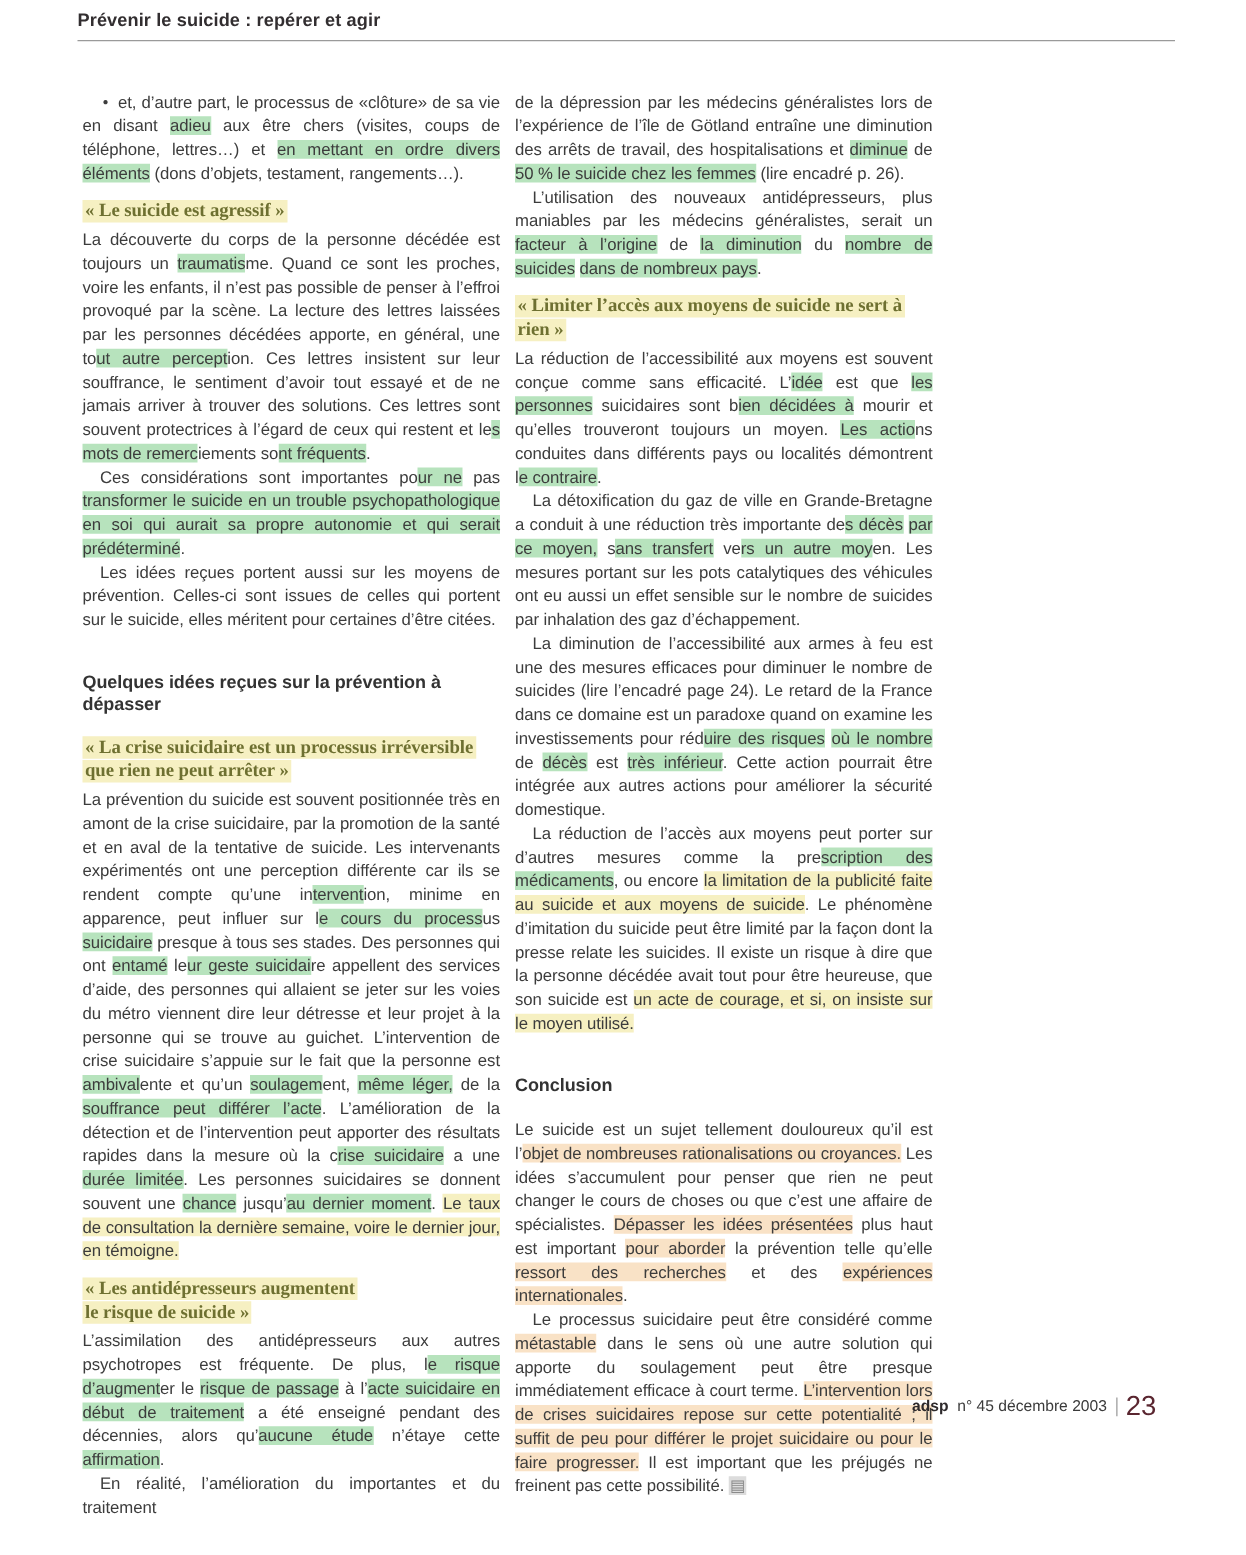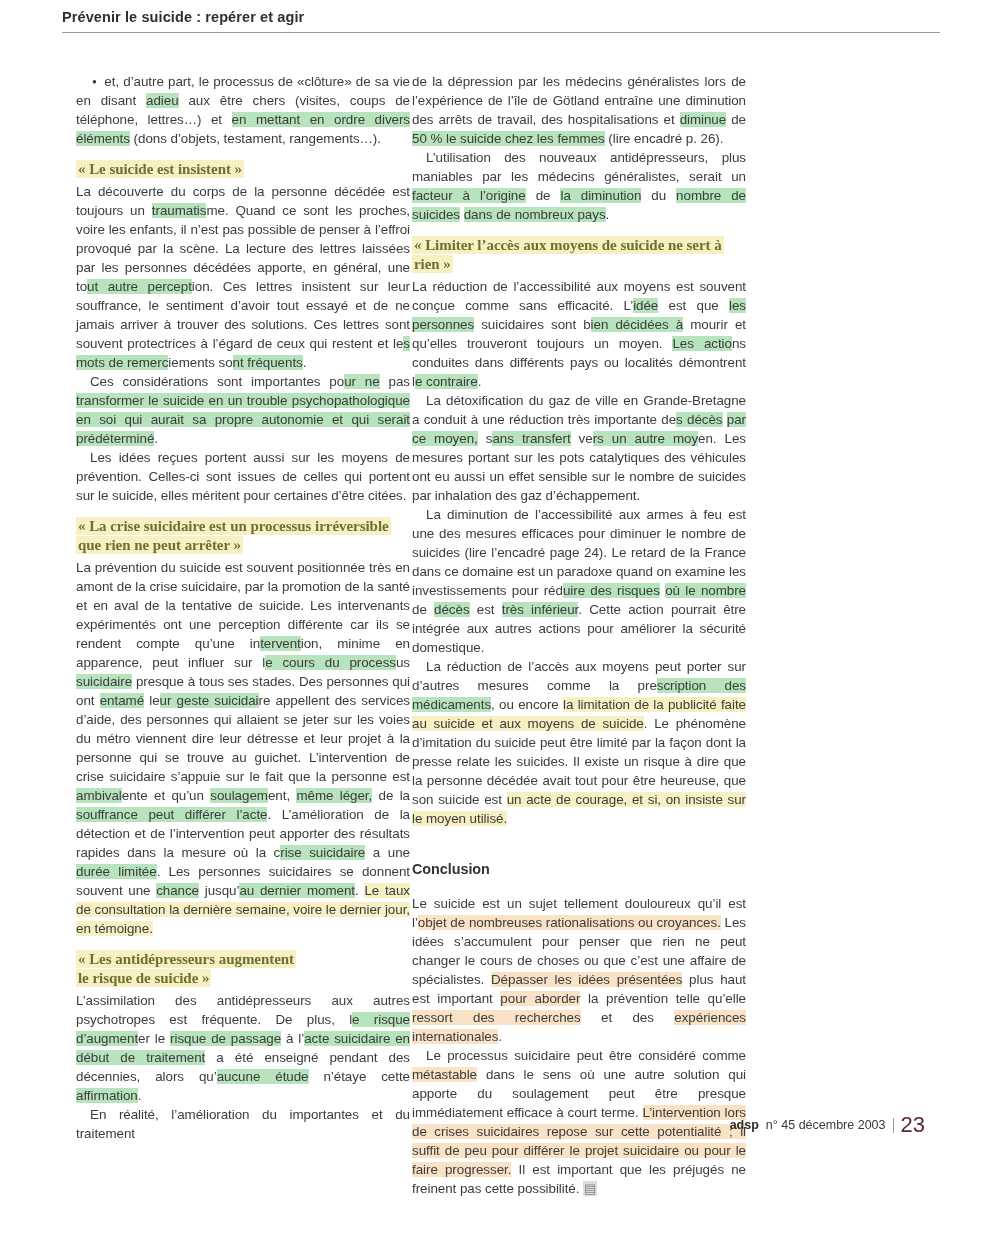--- a/index.html
+++ b/index.html
@@ -15,21 +15,21 @@
   }
   .header-rule {
     position:absolute; top:32px; left:62px; width:878px; height:0;
     border-top:1px solid var(--rule-gray,#9a9a9a);
   }
   .col {
     position:absolute; top:72px; width:334px;
     font-size:13.4px; line-height:19px; text-align:justify;
     letter-spacing:-0.05px;
   }
-  .col-left { left:76px; }
+  .col-left { left:66px; }
   .col-right { left:412px; }
   .col p { margin:0; }
   .col p.indent { text-indent:14px; }
   .col p.bullet-para { text-indent:16px; }
   .bullet { font-size:8px; vertical-align:2px; margin-right:7px; }
   h3 { padding:0; text-align:left; }
   .h-olive {
     font-family:"Liberation Serif","DejaVu Serif",serif;
     font-weight:bold; font-size:15px; line-height:19px;
     color:var(--heading-olive,#6e7031); margin:12px 0 3px 0;
@@ -55,24 +55,25 @@
 </style>
 </head>
 <body>
 
 <div class="page">
   <div class="header">Prévenir le suicide : repérer et agir</div>
   <div class="header-rule"></div>
 
   <div class="col col-left">
       <p class="bullet-para"><span class="bullet">●</span><span>et, d’autre part, le processus de «clôture» de sa vie en disant </span><span class="hl-g">adieu</span><span> aux être chers (visites, coups de téléphone, lettres…) et </span><span class="hl-g">en mettant en ordre divers éléments</span><span> (dons d’objets, testament, rangements…).</span></p>
-      <h3 class="h-olive"><span class="hl-y">« Le suicide est insistent »</span></h3>
+      <h3 class="h-olive"><span class="hl-y">« Le suicide est agressif »</span></h3>
       <p><span>La découverte du corps de la personne décédée est toujours un </span><span class="hl-g">traumatis</span><span>me. Quand ce sont les proches, voire les enfants, il n’est pas possible de penser à l’effroi provoqué par la scène. La lecture des lettres laissées par les personnes décédées apporte, en général, une to</span><span class="hl-g">ut autre percept</span><span>ion. Ces lettres insistent sur leur souffrance, le sentiment d’avoir tout essayé et de ne jamais arriver à trouver des solutions. Ces lettres sont souvent protectrices à l’égard de ceux qui restent et le</span><span class="hl-g">s mots de remerc</span><span>iements so</span><span class="hl-g">nt fréquents</span><span>.</span></p>
       <p class="indent"><span>Ces considérations sont importantes po</span><span class="hl-g">ur ne</span><span> pas </span><span class="hl-g">transformer le suicide en un trouble psychopathologique en soi qui aurait sa propre autonomie et qui serait prédéterminé</span><span>.</span></p>
       <p class="indent"><span>Les idées reçues portent aussi sur les moyens de prévention. Celles-ci sont issues de celles qui portent sur le suicide, elles méritent pour certaines d’être citées.</span></p>
+      <h3 class="h-bold"><span>Quelques idées reçues sur la prévention à dépasser</span></h3>
       <h3 class="h-olive"><span class="hl-y">« La crise suicidaire est un processus irréversible que rien ne peut arrêter »</span></h3>
       <p><span>La prévention du suicide est souvent positionnée très en amont de la crise suicidaire, par la promotion de la santé et en aval de la tentative de suicide. Les intervenants expérimentés ont une perception différente car ils se rendent compte qu’une in</span><span class="hl-g">tervent</span><span>ion, minime en apparence, peut influer sur l</span><span class="hl-g">e cours du process</span><span>us </span><span class="hl-g">suicidaire</span><span> presque à tous ses stades. Des personnes qui ont </span><span class="hl-g">entamé</span><span> le</span><span class="hl-g">ur geste suicidai</span><span>re appellent des services d’aide, des personnes qui allaient se jeter sur les voies du métro viennent dire leur détresse et leur projet à la personne qui se trouve au guichet. L’intervention de crise suicidaire s’appuie sur le fait que la personne est </span><span class="hl-g">ambival</span><span>ente et qu’un </span><span class="hl-g">soulagem</span><span>ent, </span><span class="hl-g">même léger,</span><span> de la </span><span class="hl-g">souffrance peut différer l’acte</span><span>. L’amélioration de la détection et de l’intervention peut apporter des résultats rapides dans la mesure où la c</span><span class="hl-g">rise suicidaire</span><span> a une </span><span class="hl-g">durée limitée</span><span>. Les personnes suicidaires se donnent souvent une </span><span class="hl-g">chance</span><span> jusqu’</span><span class="hl-g">au dernier moment</span><span>. </span><span class="hl-y">Le taux de consultation la dernière semaine, voire le dernier jour, en témoigne.</span></p>
       <h3 class="h-olive"><span class="hl-y">« Les antidépresseurs augmentent</span><br><span class="hl-y">le risque de suicide »</span></h3>
       <p><span>L’assimilation des antidépresseurs aux autres psychotropes est fréquente. De plus, l</span><span class="hl-g">e risque d’augment</span><span>er le </span><span class="hl-g">risque de passage</span><span> à l’</span><span class="hl-g">acte suicidaire en début de traitement</span><span> a été enseigné pendant des décennies, alors qu’</span><span class="hl-g">aucune étude</span><span> n’étaye cette </span><span class="hl-g">affirmation</span><span>.</span></p>
       <p class="indent"><span>En réalité, l’amélioration du importantes et du traitement</span></p>
     </div>
   <div class="col col-right">
       <p><span>de la dépression par les médecins généralistes lors de l’expérience de l’île de Götland entraîne une diminution des arrêts de travail, des hospitalisations et </span><span class="hl-g">diminue</span><span> de </span><span class="hl-g">50 % le suicide chez les femmes</span><span> (lire encadré p. 26).</span></p>
       <p class="indent"><span>L’utilisation des nouveaux antidépresseurs, plus maniables par les médecins généralistes, serait un </span><span class="hl-g">facteur à l’origine</span><span> de </span><span class="hl-g">la diminution</span><span> du </span><span class="hl-g">nombre de suicides</span><span> </span><span class="hl-g">dans de nombreux pays</span><span>.</span></p>
       <h3 class="h-olive"><span class="hl-y">« Limiter l’accès aux moyens de suicide ne sert à rien »</span></h3>

